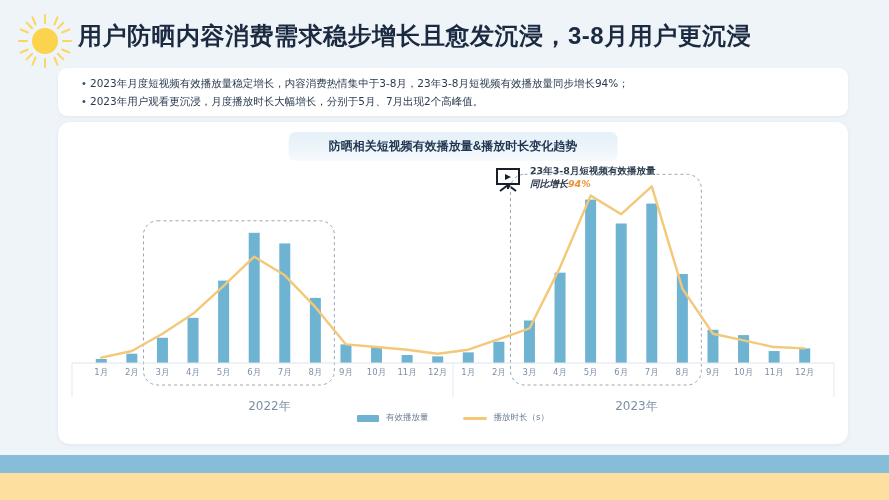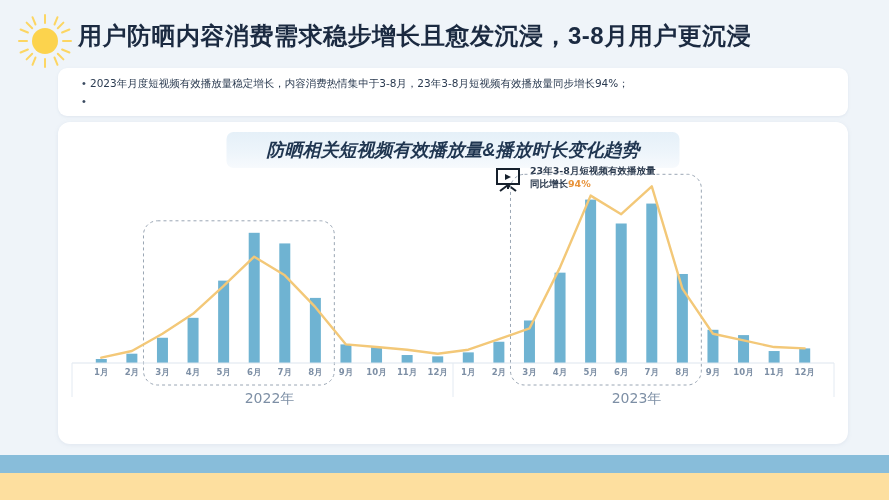--- a/index.html
+++ b/index.html
@@ -48,48 +48,47 @@
   
   #chart-card {
     position:absolute; left:58px; top:122px; width:790px; height:322px;
     background:#ffffff; border-radius:12px;
     box-shadow:0 1px 4px rgba(120,145,175,.13);
   }
   #chart-title-pill {
     position:absolute; left:50%; transform:translateX(-50%); top:10px;
     padding:6px 40px; border-radius:7px;
     background:linear-gradient(180deg,#e5f0f8 0%,#eef5fb 60%,#f7fafd 100%);
-    font-size:18px; color:#1f3550; font-weight:bold; white-space:nowrap;font-style:italic;
+    font-size:12px; color:#1f3550; font-weight:bold; white-space:nowrap;
   }
 
   
   #plot { position:absolute; left:0; top:0; width:790px; height:322px; }
 
   
   #annotation { position:absolute; left:430px; top:40px; width:250px; }
   #projector-icon { position:absolute; left:6px; top:4px; width:28px; height:28px; }
   .anno-line {
     font-size:9.5px; color:#2b3a4e; font-weight:bold; line-height:13px;
     text-align:left; white-space:nowrap;
     font-family:"DejaVu Sans","Liberation Sans",sans-serif;
   }
   #anno-l1 { position:absolute; left:42px; top:2px; }
-  #anno-l2 { position:absolute; left:42px; top:15px; width:180px; }
+  #anno-l2 { position:absolute; left:42px; top:15px; width:180px;font-style:italic; }
   .pct { color:#e8933a; }
 
   
   .month-label {
     position:absolute; font-size:8.5px; color:#7d8fa5; text-align:center;
     width:40px; top:245px; margin-left:-20px;
     font-family:"DejaVu Sans","Liberation Sans",sans-serif;
-    font-weight:bold;
   }
   .year-label {
-    position:absolute; font-size:14px; color:#7d8fa5; text-align:center;
-    width:80px; top:268px; margin-left:-40px;
+    position:absolute; font-size:12px; color:#7d8fa5; text-align:center;
+    width:80px; top:276px; margin-left:-40px;
     font-family:"DejaVu Sans","Liberation Sans",sans-serif;
   }
 
   
   #legend { position:absolute; left:0; right:0; top:290px; display:flex; justify-content:center; gap:34px; }
   .legend-item { display:flex; align-items:center; gap:7px; }
   .legend-swatch-bar  { width:22px; height:7px; border-radius:1px; background:#6fb3d2; }
   .legend-swatch-line { width:24px; height:3px; border-radius:2px; background:#f3c878; }
   .legend-text {
     font-size:8.5px; color:#6d7f94;
@@ -126,20 +125,21 @@
   <div id="page-title">用户防晒内容消费需求稳步增长且愈发沉浸，3-8月用户更沉浸</div>
 </div>
 
 <div id="bullet-card">
   <div class="bullet-row">
     <span class="bullet-dot">•</span>
     <span class="bullet-text">2023年月度短视频有效播放量稳定增长，内容消费热情集中于3-8月，23年3-8月短视频有效播放量同步增长94%；</span>
   </div>
   <div class="bullet-row">
     <span class="bullet-dot">•</span>
+    <span class="bullet-text">2023年用户观看更沉浸，月度播放时长大幅增长，分别于5月、7月出现2个高峰值。</span>
   </div>
 </div>
 
 <div id="chart-card">
 
   <div id="chart-title-pill">防晒相关短视频有效播放量&amp;播放时长变化趋势</div>
 
   <div id="annotation">
     <svg id="projector-icon" viewBox="0 0 28 28">
       <rect x="3" y="3" width="22" height="15" fill="none" stroke="#16202c" stroke-width="2"></rect>
@@ -211,16 +211,26 @@
         <div class="month-label" style="left: 624.375px;">8月</div>
         <div class="month-label" style="left: 654.958px;">9月</div>
         <div class="month-label" style="left: 685.542px;">10月</div>
         <div class="month-label" style="left: 716.125px;">11月</div>
         <div class="month-label" style="left: 746.708px;">12月</div>
         <div class="year-label" style="left: 211.5px;">2022年</div>
         <div class="year-label" style="left: 578.5px;">2023年</div>
       </div>
   </div>
 
+  <div id="legend">
+    <div class="legend-item">
+      <span class="legend-swatch-bar"></span>
+      <span class="legend-text">有效播放量</span>
+    </div>
+    <div class="legend-item">
+      <span class="legend-swatch-line"></span>
+      <span class="legend-text">播放时长（s）</span>
+    </div>
+  </div>
 </div>
 
 <div id="band-blue"></div>
 <div id="band-sand"></div>
 
 </body></html>

